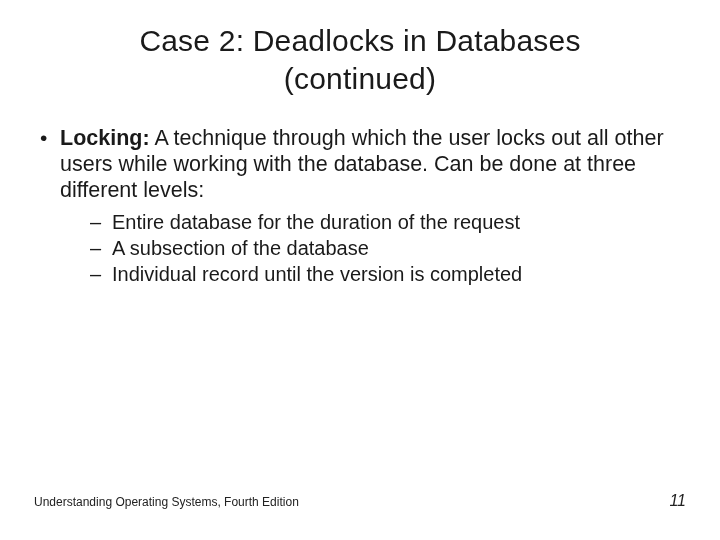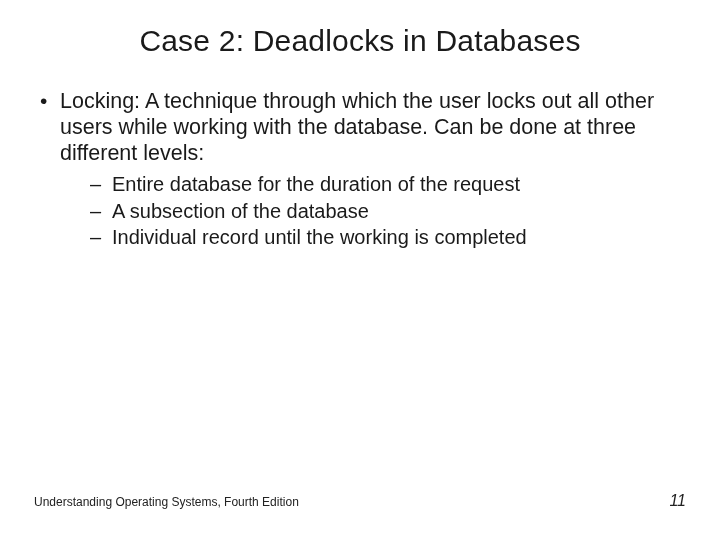--- a/index.html
+++ b/index.html
@@ -6,41 +6,42 @@
   html, body { width: 720px; height: 540px; background: #fff; font-family: Arial, Helvetica, sans-serif; color: #1a1a1a; }
   .slide { width: 720px; height: 540px; position: relative; padding: 22px 34px 0 34px; }
   .title { text-align: center; font-size: 30px; line-height: 1.25; font-weight: 400; margin: 0 auto 28px auto; letter-spacing: 0.2px; }
   .body { font-size: 21.5px; line-height: 1.22; }
   ul.lvl1 { list-style: none; padding-left: 0; }
   ul.lvl1 > li { position: relative; padding-left: 26px; margin-bottom: 4px; }
   ul.lvl1 > li::before { content: "•"; position: absolute; left: 6px; top: 0; font-size: 21px; }
   ul.lvl2 { list-style: none; padding-left: 0; margin-top: 6px; margin-bottom: 6px; }
   ul.lvl2 > li { position: relative; padding-left: 52px; margin-bottom: 2px; font-size: 20px; }
   ul.lvl2 > li::before { content: "–"; position: absolute; left: 30px; top: 0; }
-  .bold { font-weight: 400; }
+  .bold { font-weight: 700; }
   .footer { position: absolute; left: 34px; right: 34px; bottom: 30px; display: flex; justify-content: space-between; align-items: baseline; font-size: 12px; color: #222; text-align: right; }
   .pagenum { font-size: 16px; font-style: italic; }
 </style>
 </head>
 <body>
 <div class="slide">
 
   <h1 class="title">
     <span>Case 2: Deadlocks in Databases</span><br>
+    <span>(continued)</span>
   </h1>
 
   <div class="body">
     <ul class="lvl1">
       <li>
         <span class="bold">Locking:</span>
         <span> A technique through which the user locks out all other users while working with the database. Can be done at three different levels:</span>
         <ul class="lvl2">
           <li>Entire database for the duration of the request</li>
           <li>A subsection of the database</li>
-          <li>Individual record until the working is completed</li>
+          <li>Individual record until the version is completed</li>
         </ul>
       </li>
     </ul>
   </div>
 
   <div class="footer">
     <span>Understanding Operating Systems, Fourth Edition</span>
     <span class="pagenum">11</span>
   </div>
 

